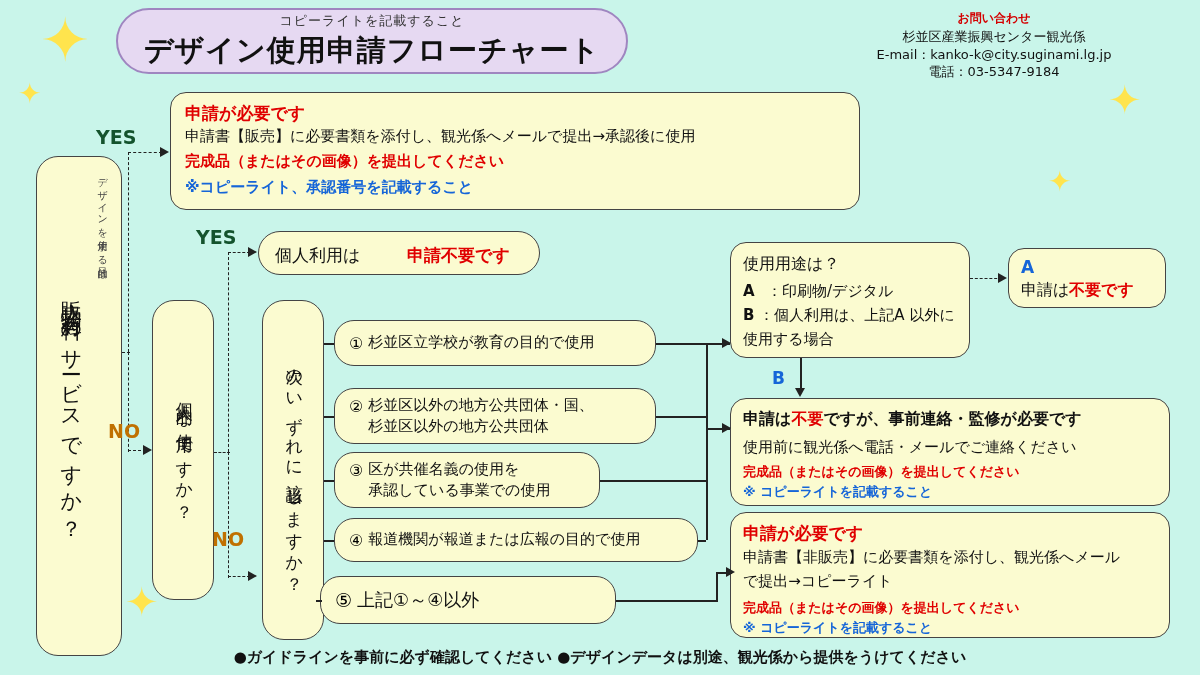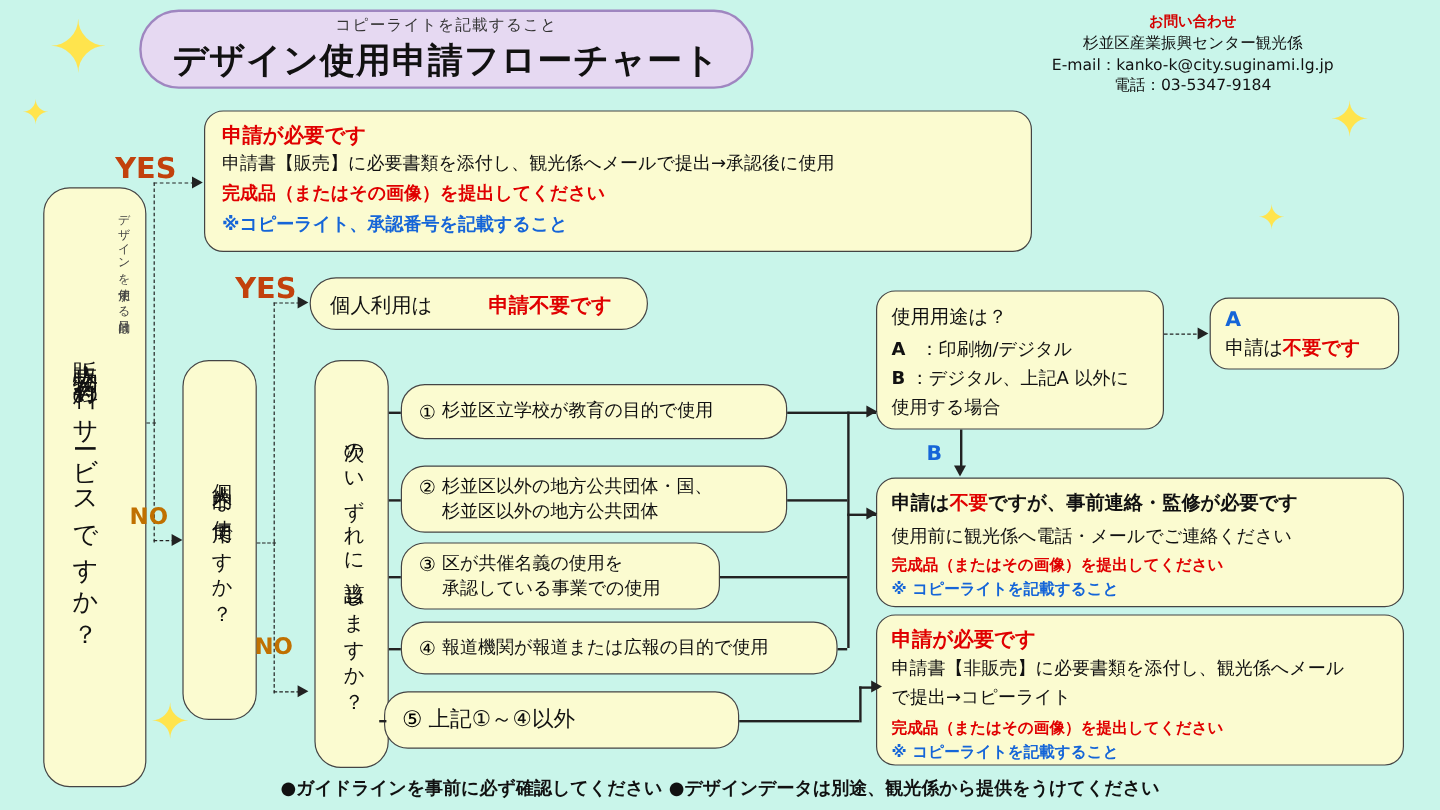--- a/index.html
+++ b/index.html
@@ -62,21 +62,21 @@
   
   .ln{position:absolute;background:#222;}
   .lnh{height:1.6px;}
   .lnv{width:1.6px;}
   .dash-h{position:absolute;height:0;border-top:1.8px dashed #222;}
   .dash-v{position:absolute;width:0;border-left:1.8px dashed #222;}
 
   .arrowR{position:absolute;width:0;height:0;border-top:5px solid transparent;border-bottom:5px solid transparent;border-left:9px solid #222;}
   .arrowD{position:absolute;width:0;height:0;border-left:5px solid transparent;border-right:5px solid transparent;border-top:9px solid #222;}
 
-  .lbl-yes{position:absolute;color:#c2410c;font-weight:bold;font-size:24px;}
+  .lbl-yes{position:absolute;color:#14532d;font-weight:bold;font-size:19px;}
   .lbl-no{position:absolute;color:#c07000;font-weight:bold;font-size:19px;}
   .lbl-b{position:absolute;color:#1565d8;font-weight:bold;font-size:17px;}
 
   .num{font-size:16px;margin-right:5px;}
 
   .footer{
     left:0;bottom:8px;width:1200px;text-align:center;
     font-size:15px;color:#111;font-weight:bold;
   }
 
@@ -164,21 +164,21 @@
   <div class="abs itembox" style="left:320px;top:576px;width:296px;height:48px;">
     <span class="num" style="font-size:19px;">⑤</span>
     <span class="txt" style="font-size:18px;">上記①～④以外</span>
   </div>
 
   <div class="abs ybox" style="left:730px;top:242px;width:240px;height:116px;">
     <div class="abs txt" style="left:12px;top:10px;font-size:16px;">使用用途は？</div>
     <div class="abs txt bold" style="left:12px;top:38px;">A</div>
     <div class="abs txt" style="left:36px;top:38px;">：印刷物/デジタル</div>
     <div class="abs txt bold" style="left:12px;top:62px;">B</div>
-    <div class="abs txt" style="left:28px;top:62px;">：デジタル、上記A 以外に</div>
+    <div class="abs txt" style="left:28px;top:62px;">：個人利用は、上記A 以外に</div>
     <div class="abs txt" style="left:12px;top:86px;">使用する場合</div>
   </div>
 
   <div class="abs ybox" style="left:1008px;top:248px;width:158px;height:60px;">
     <div class="abs txt blue" style="left:12px;top:6px;font-size:17px;">A</div>
     <div class="abs txt" style="left:12px;top:30px;font-size:16px;">申請は</div>
     <div class="abs txt redb" style="left:60px;top:30px;font-size:16px;">不要です</div>
   </div>
 
   <div class="abs ybox" style="left:730px;top:398px;width:440px;height:108px;">

